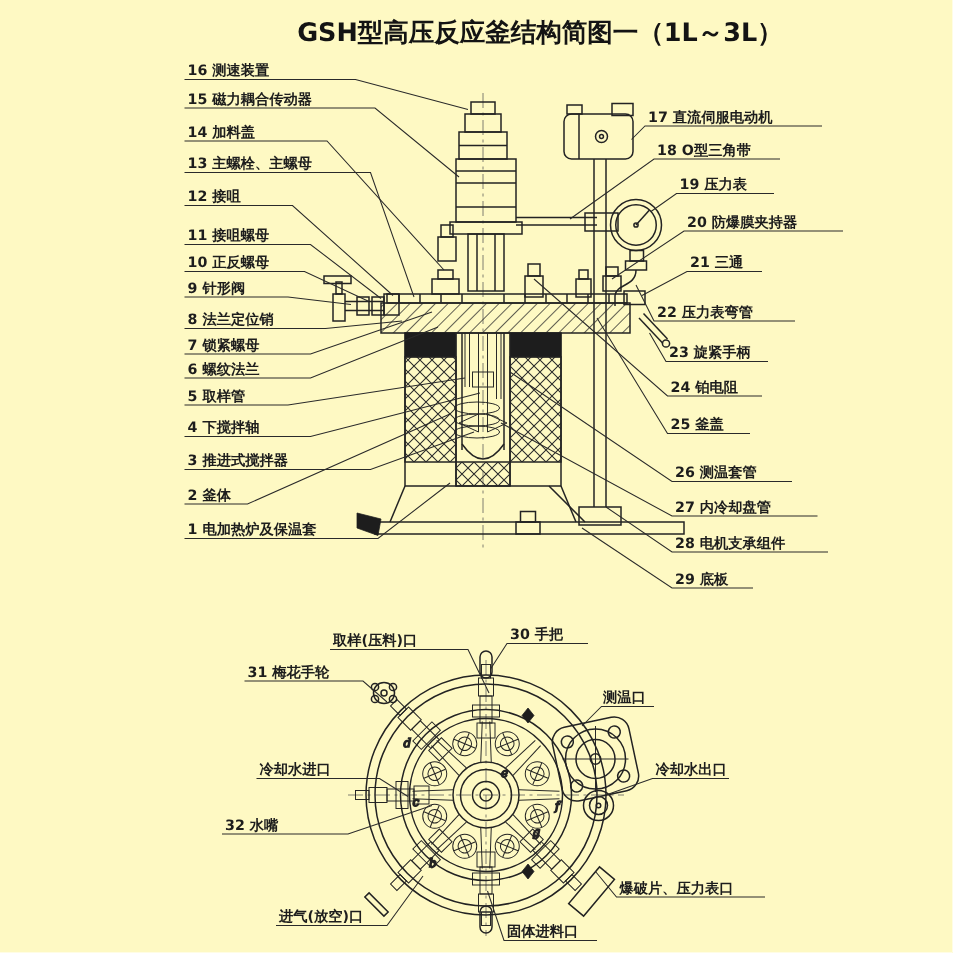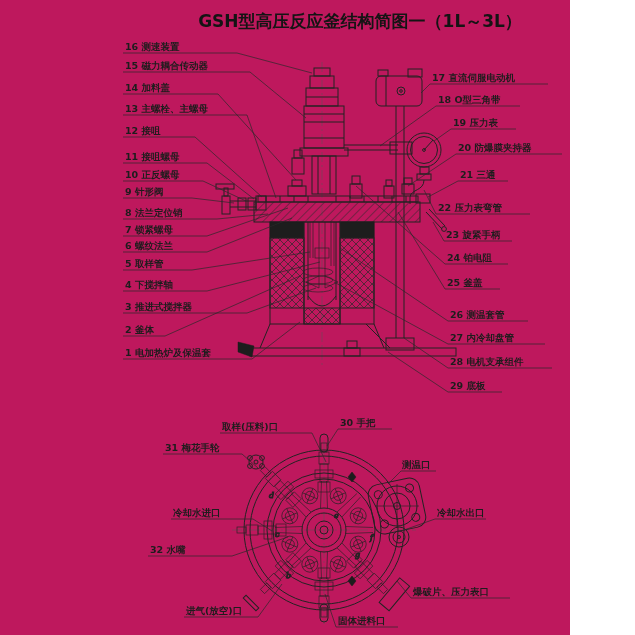--- a/index.html
+++ b/index.html
@@ -1,16 +1,16 @@
 <!DOCTYPE html>
 <html><head>
 <meta charset="utf-8">
 <style>
   html,body{margin:0;padding:0;background:#ffffff;}
-  .page{position:relative;width:570px;height:635px;background:#be185d;overflow:hidden;
+  .page{position:relative;width:635px;height:635px;background:#fef9c3;overflow:hidden;
         font-family:"DejaVu Sans",sans-serif;}
   svg{display:block;}
   .ttl{font-family:"DejaVu Sans",sans-serif;font-size:17px;font-weight:bold;fill:#141414;}
   .lbl{font-family:"DejaVu Sans",sans-serif;font-size:9.5px;font-weight:600;fill:#1d1d1d;}
   .plt{font-family:"DejaVu Serif",serif;font-style:italic;font-size:8px;fill:#1d1d1d;}
   .art{stroke:#232323;stroke-width:1;fill:none;}
   .fine{stroke:#232323;stroke-width:.65;fill:none;}
   .ldr{stroke:#2a2a2a;stroke-width:.7;fill:none;}
   .blk{fill:#1d1d1d;stroke:#1d1d1d;stroke-width:.5;}
   .cl{stroke:#555;stroke-width:.5;stroke-dasharray:10 3 2 3;fill:none;}

